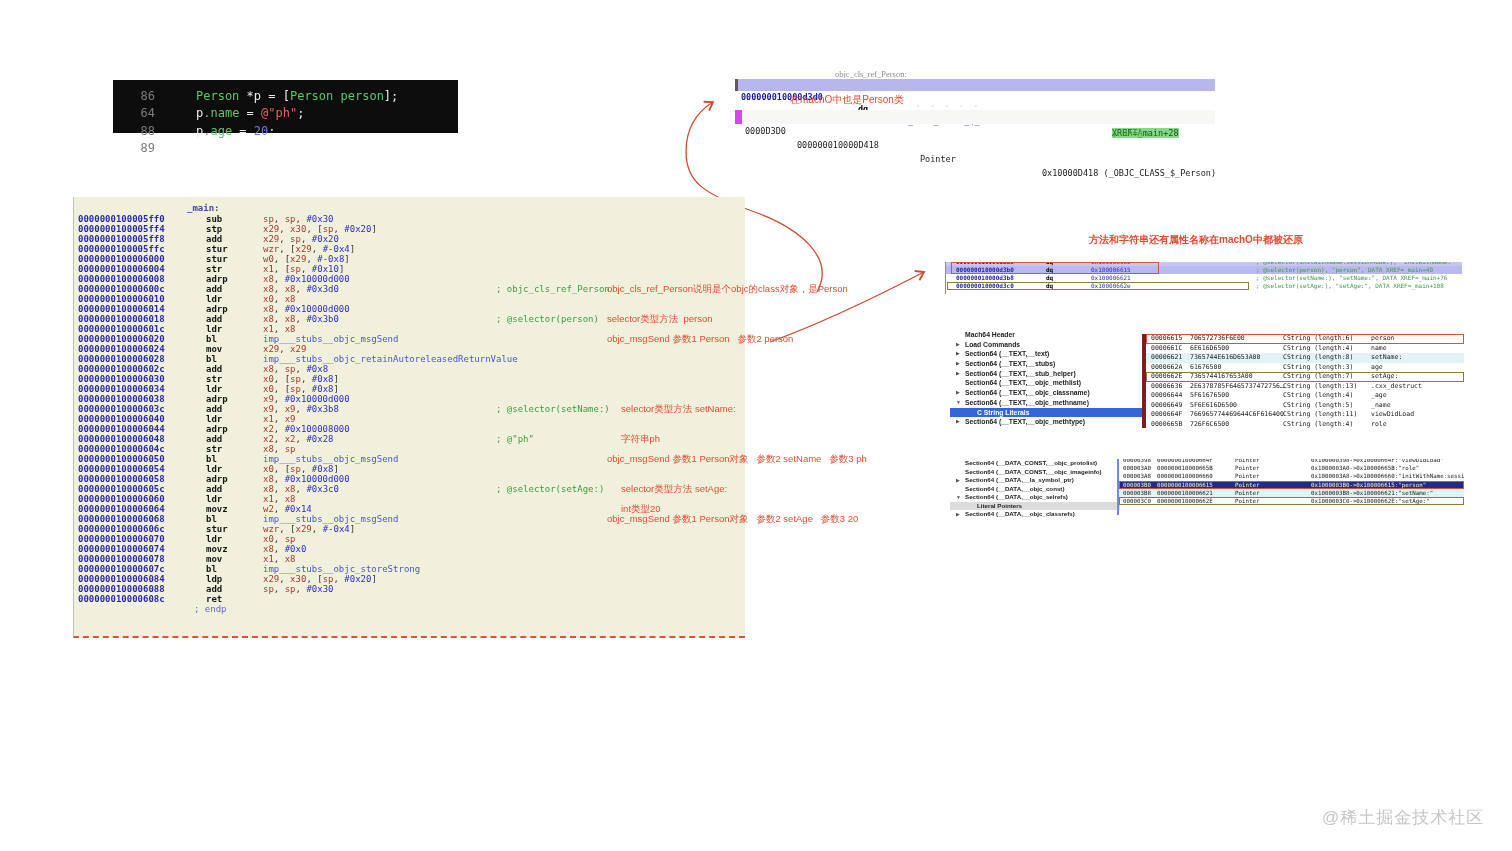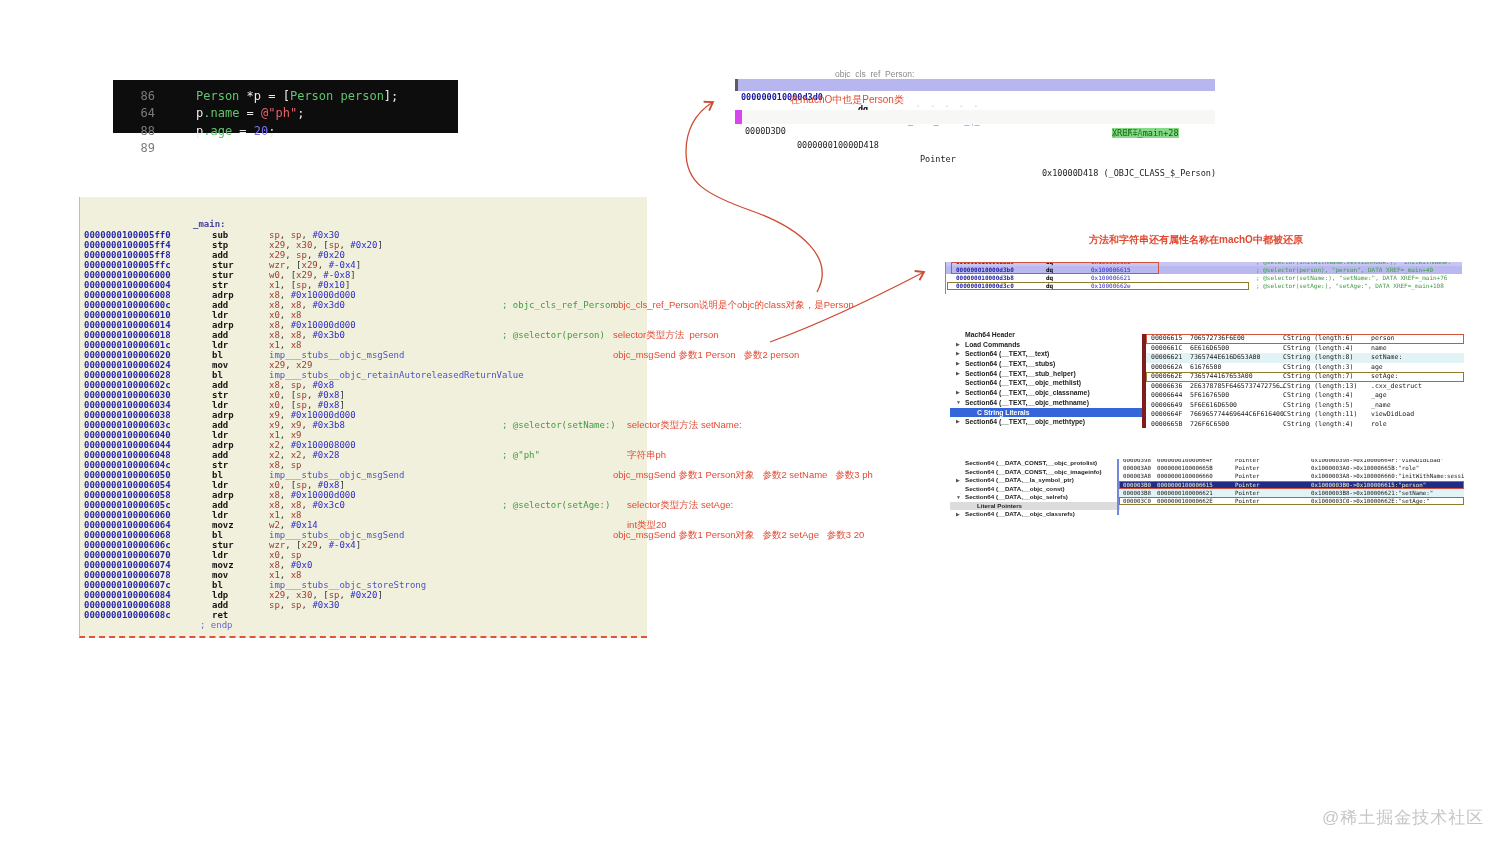--- a/index.html
+++ b/index.html
@@ -12,37 +12,37 @@
 .code-snippet{position:absolute;left:113px;top:80px;width:345px;height:53px;background:#0d0d0d;padding-top:8px}
 .code-line{display:flex;height:17.3px;line-height:17.3px;font-family:"DejaVu Sans Mono",monospace;font-size:12px;white-space:pre}
 .code-no{width:42px;text-align:right;color:#7c7c7c}
 .code-text{margin-left:41px}
 .tk-green{color:#5fc66a}
 .tk-white{color:#ececec}
 .tk-red{color:#e4606a}
 .tk-blue{color:#7a74ea}
 
 
-.asm-panel{position:absolute;left:79px;top:197px;width:568px;height:441px;background:#f1f0dc;
-  border-left:1px solid #c0c0ae;border-bottom:2px dashed #e0523c;padding-top:21px}
+.asm-panel{position:absolute;left:73px;top:197px;width:672px;height:441px;background:#f1f0dc;
+  border-left:1px solid #c0c0ae;border-bottom:2px dashed #e0523c;padding-top:5px}
 .asm-label{height:12px;line-height:12px;margin-left:113px;font-family:"DejaVu Sans Mono",monospace;font-size:9px;font-weight:bold;color:#47479c}
 .asm-row{position:relative;height:10px;line-height:10px;font-family:"DejaVu Sans Mono",monospace;font-size:9px;white-space:pre}
 .asm-addr{position:absolute;left:4px;color:#2828ae;font-weight:bold}
 .asm-mnem{position:absolute;left:132px;color:#151515;font-weight:bold}
 .asm-ops{position:absolute;left:189px;color:#333}
 .op-reg{color:#9c3c30}
 .op-imm{color:#2d2dc8}
 .op-stub{color:#4b55c8}
 .asm-comment{position:absolute;left:422px;color:#3f9b41}
 .asm-note{position:absolute;left:533px;top:0;color:#e24a32;font-family:"Liberation Sans","DejaVu Sans",sans-serif;font-size:9.5px;white-space:pre}
 .asm-note.pad{left:547px}
 .asm-endp{height:10px;line-height:10px;margin-left:120px;font-family:"DejaVu Sans Mono",monospace;font-size:9px;color:#6a64d8}
 
 
-.mt-partial{position:absolute;left:835px;top:69px;height:9px;overflow:hidden;font-family:Liberation Sans, sans-serif;font-size:8.5px;color:#8a8a8a}
+.mt-partial{position:absolute;left:835px;top:69px;height:9px;overflow:hidden;font-family:Liberation Serif, serif;font-size:8.5px;color:#8a8a8a}
 .mt-row1{position:absolute;left:735px;top:79px;width:480px;height:12px;background:#b7b6ee;border-left:3px solid #5c5c5c;
   font-family:"DejaVu Sans Mono",monospace;font-size:8.5px;line-height:12px;white-space:pre}
 .mt-row1 span{position:absolute}
 .mt-addr{left:3px;color:#19199a;font-weight:bold}
 .mt-dq{left:120px;color:#000;font-weight:bold}
 .mt-sym{left:170px;color:#2a2a9e}
 .mt-comment{left:374px;color:#2f8f2f}
 .xref-hl{background:#85d885;color:#0d5d0d;position:static !important}
 .mt-note{position:absolute;left:790px;top:93px;font-size:10px;color:#e24a32}
 .mt-dashes{position:absolute;left:916px;top:102px;font-family:"DejaVu Sans Mono",monospace;font-size:7px;color:#b0b0b0;letter-spacing:3px}

